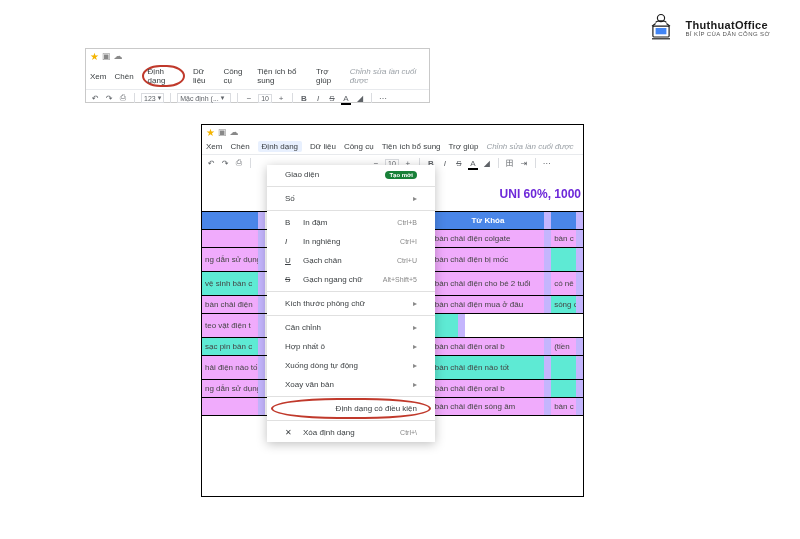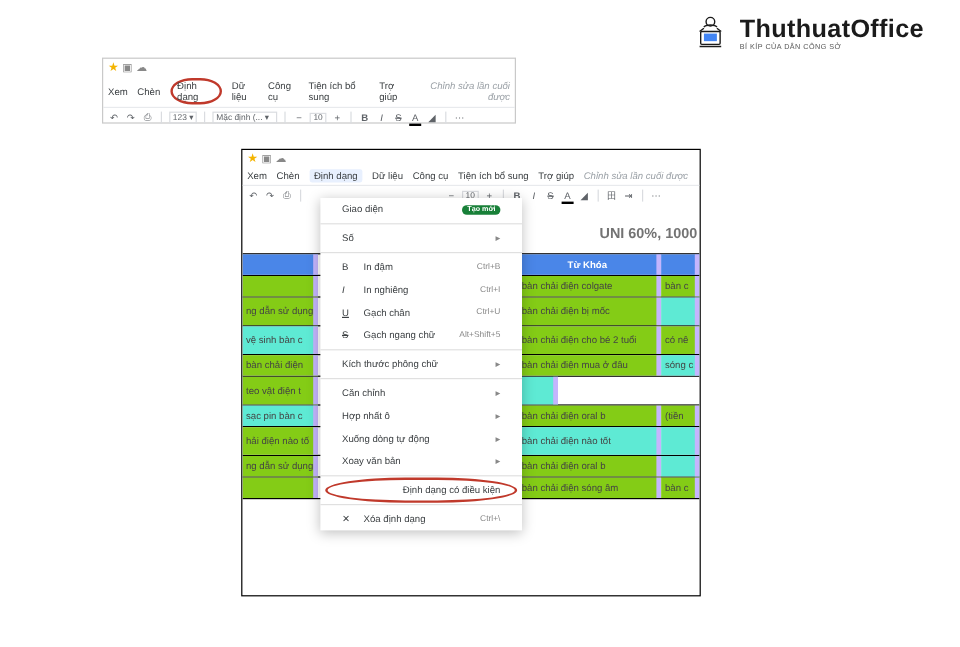--- a/index.html
+++ b/index.html
@@ -11,21 +11,21 @@
     position: relative;
     color: #444;
   }
   
   .logo {
     position: absolute; top: 10px; right: 30px;
     display: flex; align-items: center; gap: 6px;
   }
   .logo-svg { width: 36px; height: 36px; }
   .logo-text { display: flex; flex-direction: column; }
-  .logo-title { font-weight: bold; font-size: 21px; color: #1b1b1b; letter-spacing: .3px; }
+  .logo-title { font-weight: bold; font-size: 11px; color: #1b1b1b; letter-spacing: .3px; }
   .logo-sub { font-size: 6px; color: #555; letter-spacing: .4px; }
 
   
   .panel1 {
     position: absolute; left: 85px; top: 48px;
     width: 345px; height: 55px;
     border: 1px solid #c9c9c9; background: #fff;
   }
   .topbar {
     display: flex; align-items: center; height: 14px;
@@ -34,21 +34,21 @@
   .star { color: #f4b400; font-size: 10px; }
   .menubar {
     display: flex; align-items: center; gap: 8px;
     padding: 2px 4px; font-size: 8px; color: #3c4043;
   }
   .menu-item { cursor: pointer; }
   .menu-item.highlight {
     border: 2px solid #c0392b; border-radius: 50% / 60%;
     padding: 0 4px; color: #3c4043;
   }
-  .menu-edit { color: #9aa0a6; font-style: italic; text-align: right; }
+  .menu-edit { color: #9aa0a6; font-style: italic; }
   .toolbar {
     display: flex; align-items: center; gap: 4px;
     padding: 2px 4px; font-size: 8px; color: #5f6368;
     border-top: 1px solid #e8eaed;
   }
   .tb-sep { width:1px; height:10px; background:#dadce0; margin:0 2px; }
   .tb-btn { display:inline-flex; align-items:center; justify-content:center; min-width:10px; height:12px; cursor:pointer; }
   .tb-btn.bold { font-weight:bold; }
   .tb-btn.italic { font-style:italic; }
   .tb-btn.strike { text-decoration:line-through; }
@@ -97,40 +97,40 @@
     padding:1px 4px; border-radius:6px;
   }
 
   
   .sheet {
     position:absolute; left:0; right:0; top:56px; bottom:0;
     overflow:hidden;
   }
   .title-row {
     position:absolute; right:2px; top:6px;
-    font-size:12px; font-weight:bold; color:#737373;
+    font-size:12px; font-weight:bold; color:#6d28d9;
     text-align:right; width:140px;
   }
   .grid {
     position:absolute; left:0; top:30px; right:0;
     border-top:1px solid #000;
   }
   .g-row { display:flex; border-bottom:1px solid #000; height:18px; }
   .g-row.tall { height:24px; }
   .c {
-    border-right:4px solid #c4b5fd;
+    border-right:7px solid #c4b5fd;
     padding:2px 3px; font-size:8px;
     display:flex; align-items:center;
     overflow:hidden; white-space:nowrap;
   }
   .cA { width:63px; }
   .cB { width:168px; }
   .cC { width:120px; }
   .cD { width:32px; }
-  .yellow { background:#84cc16; }
+  .yellow { background:#f0abfc; }
   .green { background:#5eead4; }
   .bluehead { background:#4a86e8; color:#fff; font-weight:bold; justify-content:center; text-align:center; }
   
 </style>
 </head>
 <body>
 
 <div class="logo">
   <svg class="logo-svg" viewBox="0 0 40 40">
     <circle cx="20" cy="9" r="4" fill="none" stroke="#1b1b1b" stroke-width="1.3"></circle>

